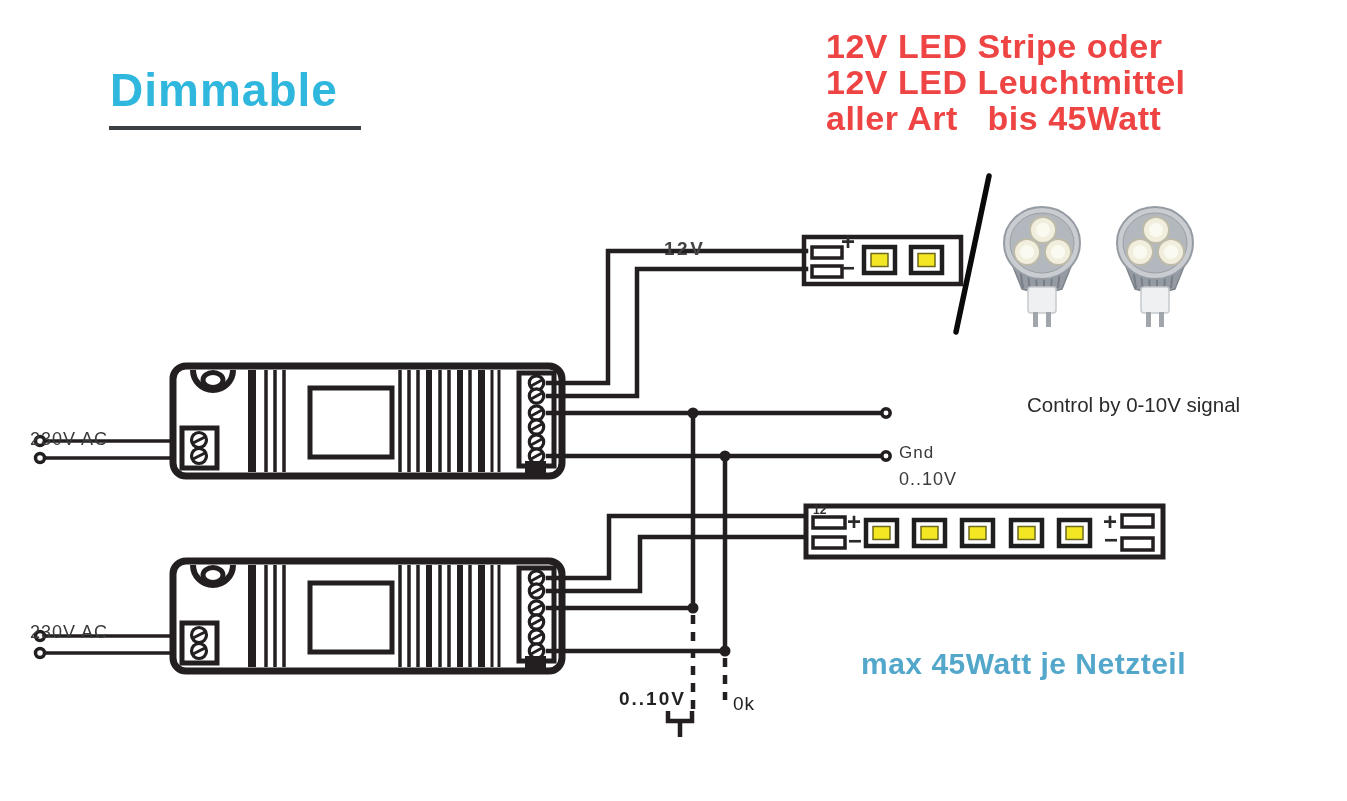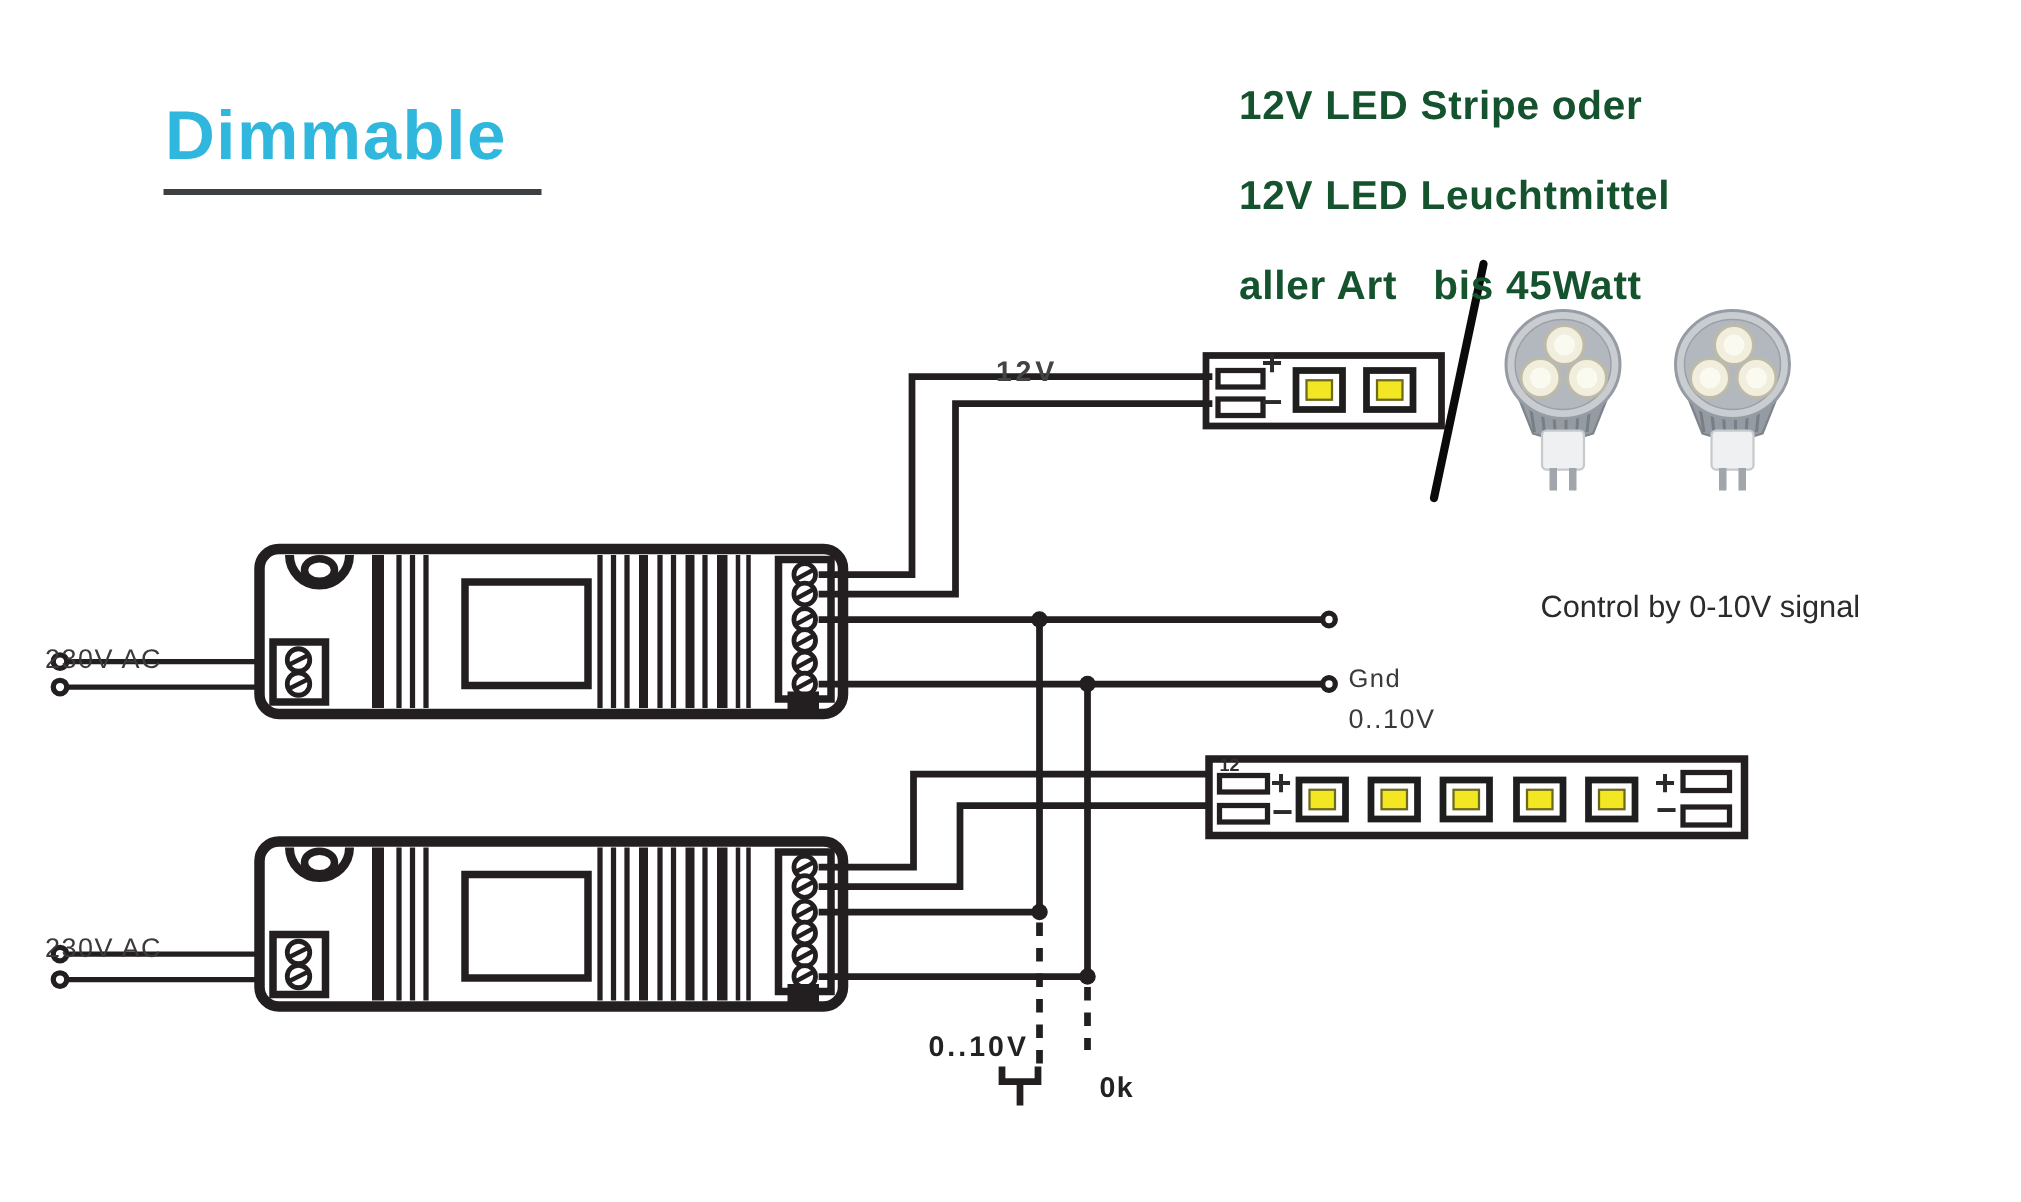--- a/index.html
+++ b/index.html
@@ -7,34 +7,34 @@
           font-family:"Liberation Sans",sans-serif;}
   .canvas svg{position:absolute;left:0;top:0;}
 
   
   .label{position:absolute;white-space:pre;color:#3b3b3b;margin-top:23px;}
 
   .title{left:110px;top:40px;font-size:46px;font-weight:700;color:#2fb7dd;letter-spacing:1px;}
   .title-underline{position:absolute;left:109px;top:126px;width:252px;height:4px;background:#3c4043;}
 
   .headline{position:absolute;left:826px;top:28px;}
-  .headline .hl{position:static;display:block;font-size:27px;line-height:36px;font-weight:700;
-                color:#14532d;letter-spacing:0.5px;white-space:pre;margin-top:24px;}
+  .headline .hl{position:static;display:block;font-size:34px;line-height:36px;font-weight:700;
+                color:#ef4444;letter-spacing:0.5px;white-space:pre;}
 
   .steuerung{left:186px;top:234px;font-size:30px;font-weight:700;color:#3aa8d4;letter-spacing:0.5px;}
   .maxwatt{left:861px;top:624px;font-size:30px;font-weight:700;color:#53a7cb;letter-spacing:0.5px;}
 
   .mains-top{left:30px;top:406px;font-size:18px;letter-spacing:1px;color:#3a3a3a;}
   .mains-bottom{left:30px;top:599px;font-size:18px;letter-spacing:1px;color:#3a3a3a;}
   .v12-top{left:664px;top:215px;font-size:19px;font-weight:600;letter-spacing:2.5px;color:#434343;}
   .v12-mid{left:813px;top:480px;font-size:12px;font-weight:600;color:#2f2f2f;}
   .gnd{left:899px;top:420px;font-size:17px;letter-spacing:1px;color:#3a3a3a;}
   .sig-right{left:899px;top:446px;font-size:18px;letter-spacing:1px;color:#3a3a3a;}
   .sig-bottom{left:619px;top:665px;font-size:19px;font-weight:700;letter-spacing:2px;color:#222;}
-  .ok{left:733px;top:692px;font-size:19px;font-weight:700;letter-spacing:1px;color:#222;}
+  .ok{left:733px;top:670px;font-size:19px;font-weight:400;letter-spacing:1px;color:#222;}
 
   .control{position:absolute;left:985px;top:391px;}
   .control .cl{position:static;display:block;font-size:20.5px;line-height:28px;color:#2b2b2b;white-space:pre;margin-left:42px;}
 
   
   .wire{stroke:#231f20;stroke-width:4.5;fill:none;stroke-linecap:square;}
   .dash{stroke:#231f20;stroke-width:4.5;fill:none;stroke-dasharray:9 8;}
   .dot{fill:#231f20;stroke:none;}
   .oc{fill:#fff;stroke:#231f20;stroke-width:3.5;}
   .body7{fill:#fff;stroke:#231f20;stroke-width:7;}
@@ -231,18 +231,19 @@
   </div>
 
   <div class="label mains-top">230V AC</div>
   <div class="label mains-bottom">230V AC</div>
   <div class="label v12-top">12V</div>
   <div class="label v12-mid">12</div>
   <div class="label gnd">Gnd</div>
   <div class="label sig-right">0..10V</div>
   <div class="label sig-bottom">0..10V</div>
   <div class="label ok">0k</div>
+  <div class="label maxwatt">max 45Watt je Netzteil</div>
 
   <div class="control">
     <span class="cl">Control by 0-10V signal</span>
   </div>
 
 </div>
 
 </body></html>

